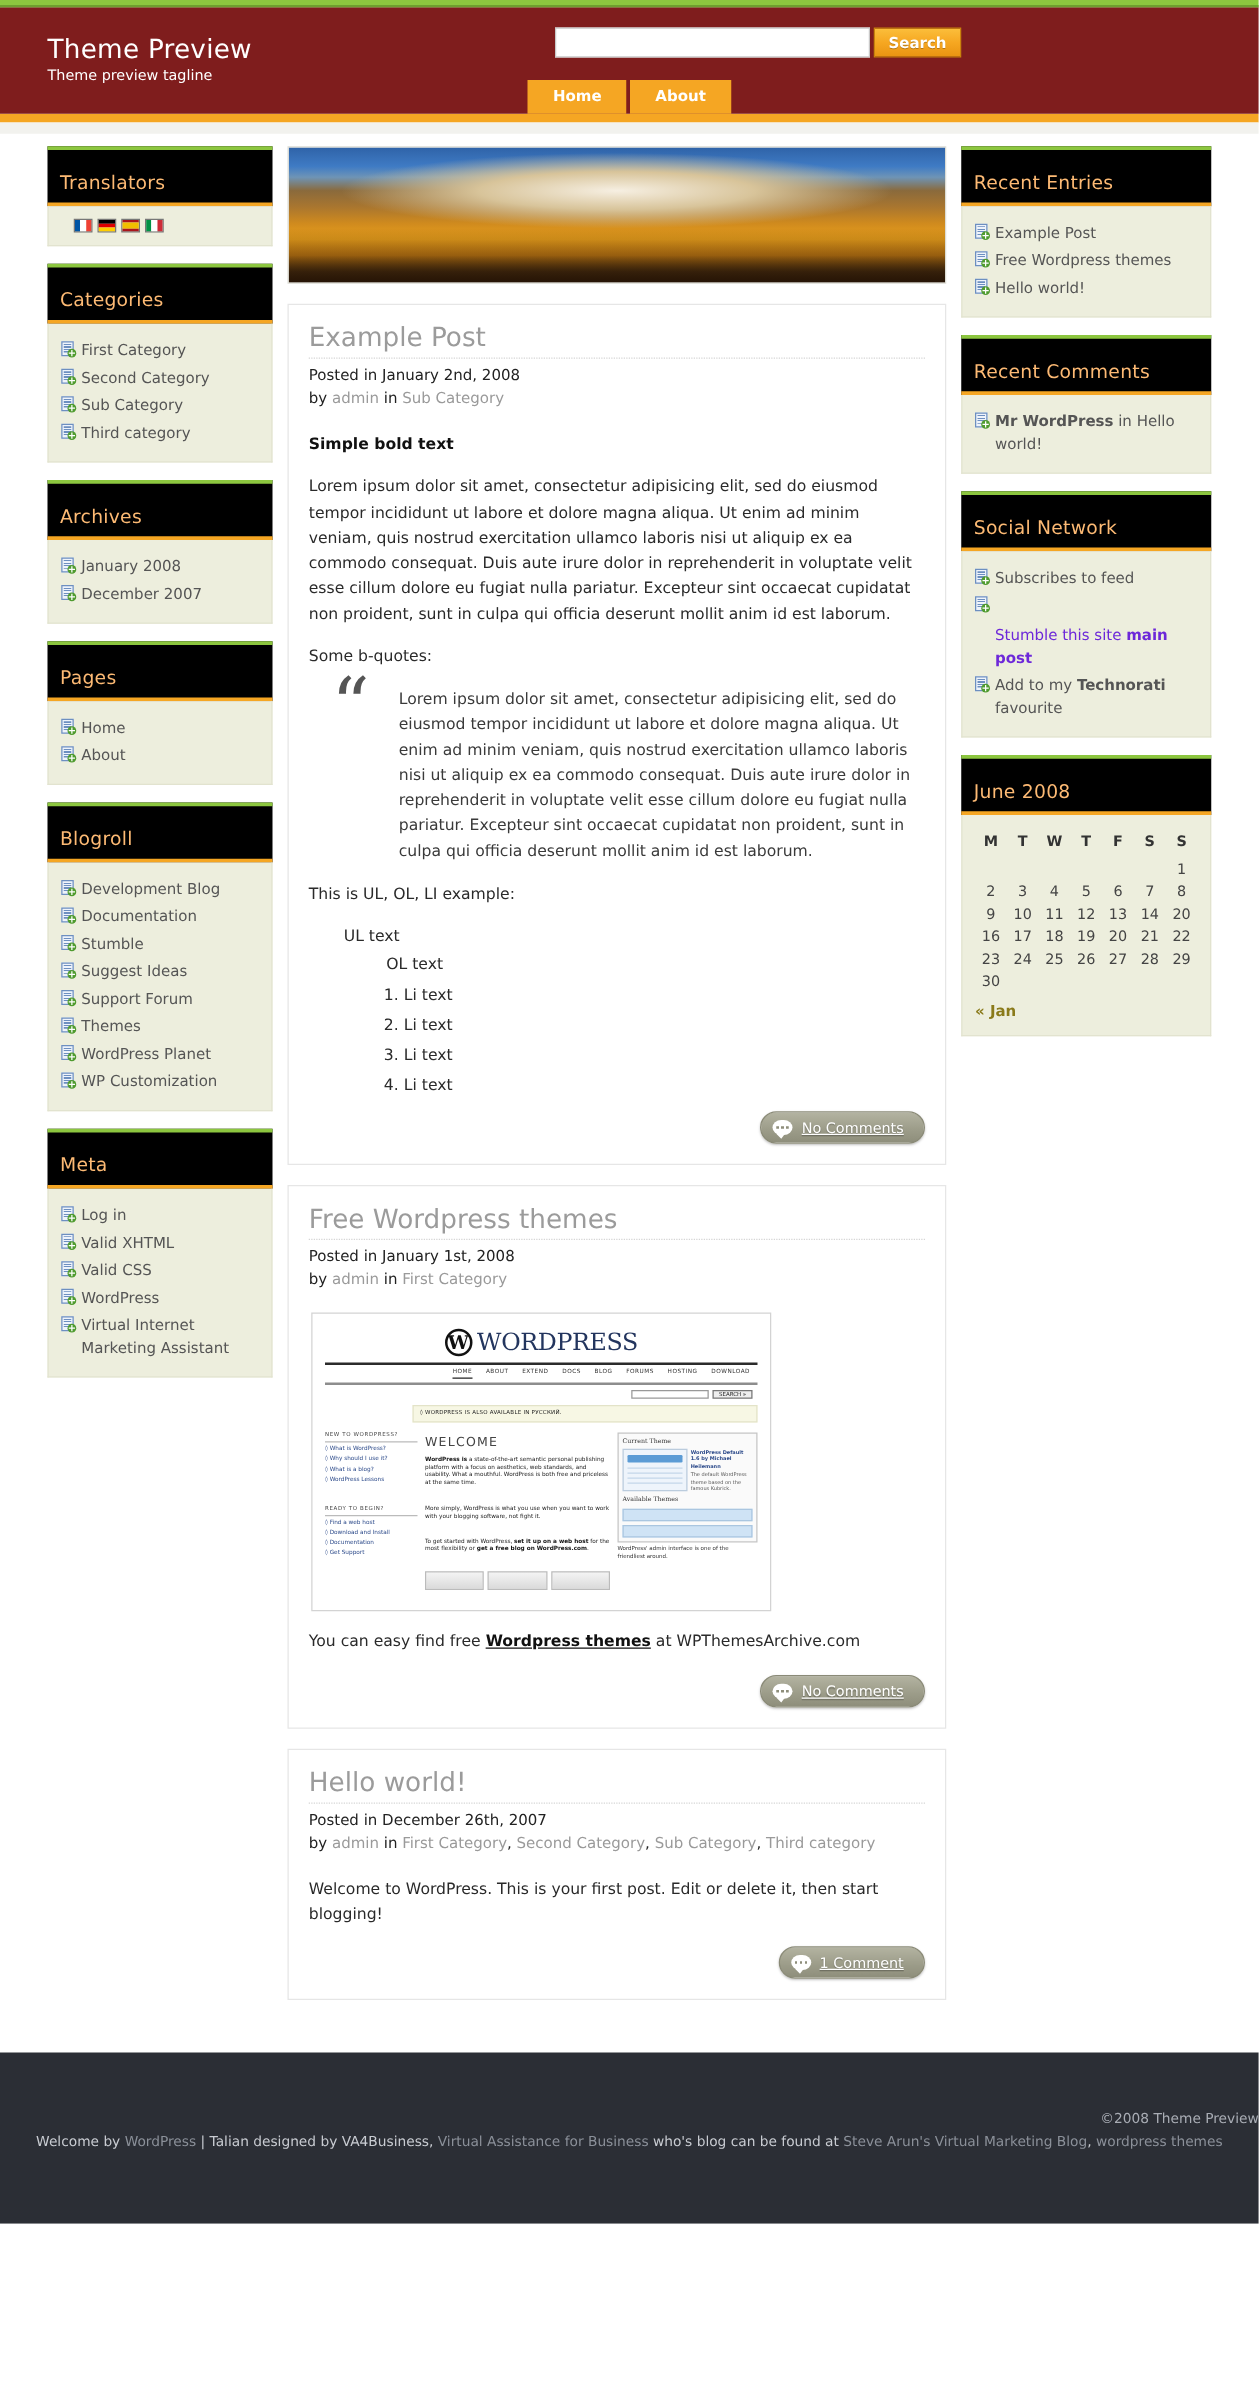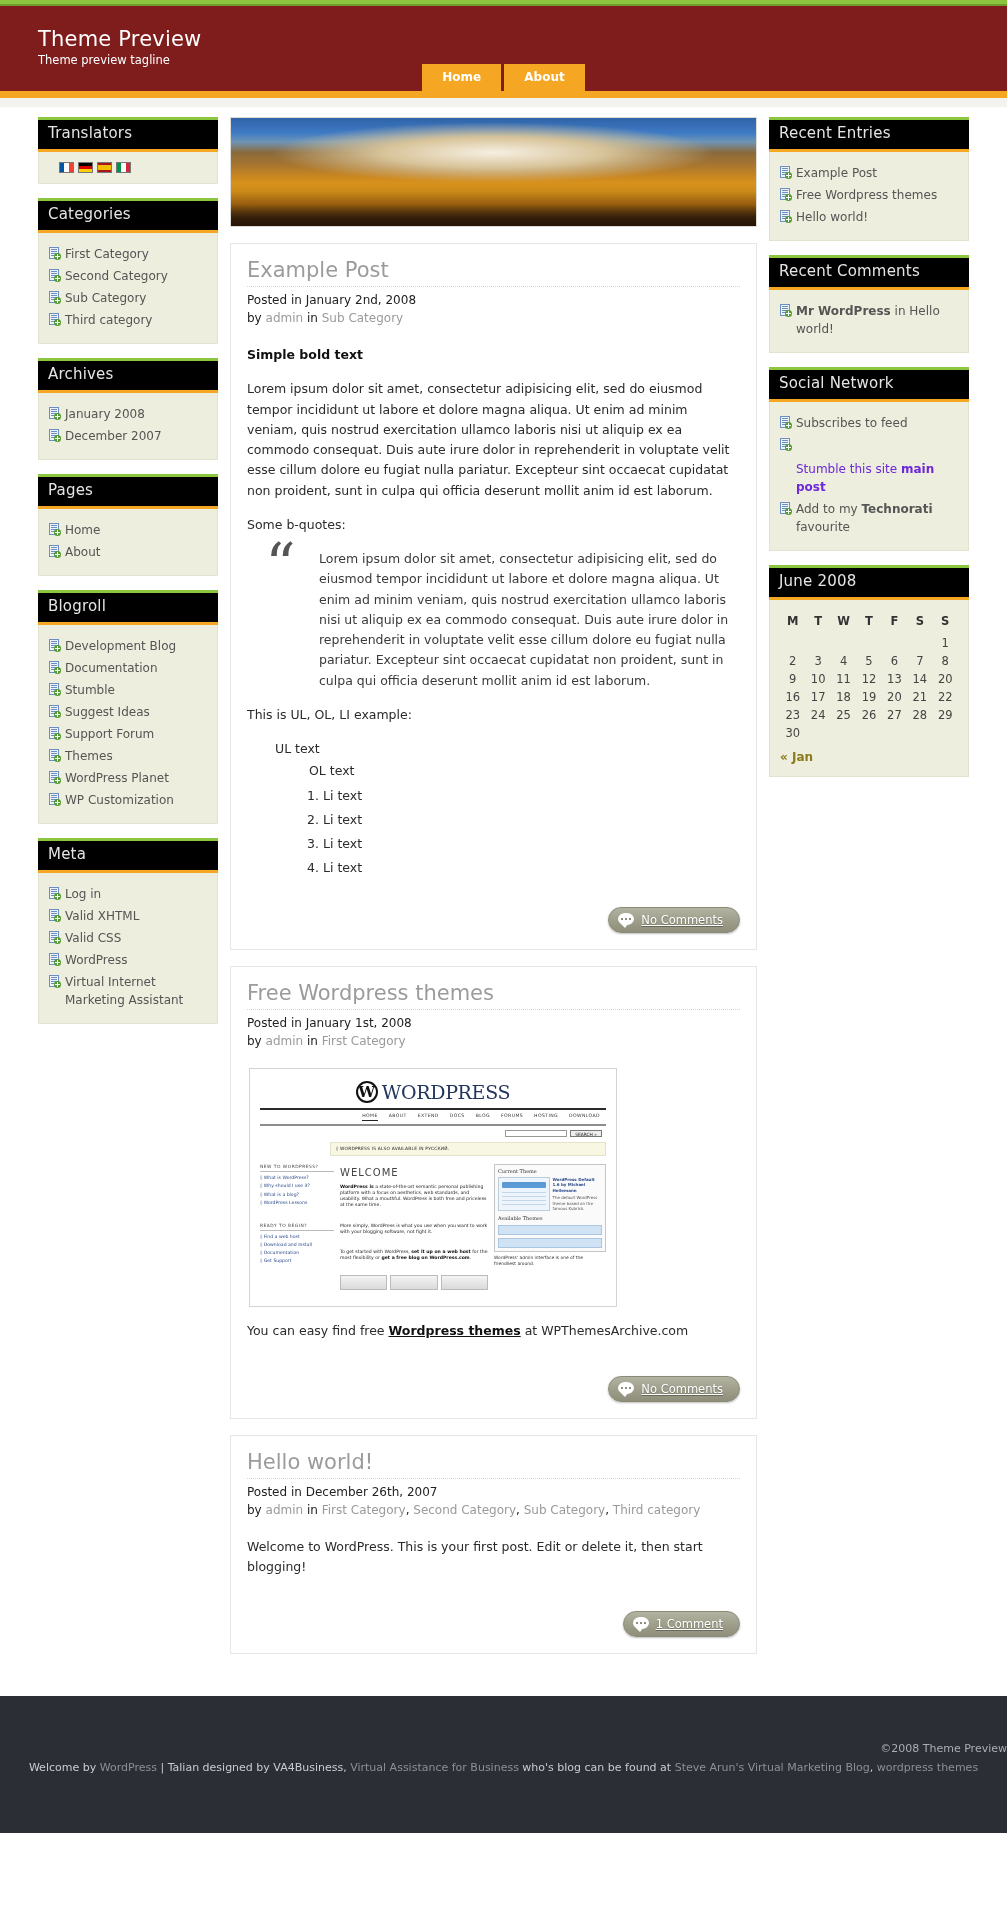--- a/index.html
+++ b/index.html
@@ -54,21 +54,21 @@
 
   
   #wrap { display:flex; align-items:flex-start; padding:0 38px 0 38px; gap:0; }
   #col-left  { width:180px; flex:0 0 180px; padding-top:10px; }
   #col-main  { flex:1 1 auto; padding:0 12px 0 12px; }
   #col-right { width:200px; flex:0 0 200px; padding-top:10px; }
 
   
   .widget { margin-bottom:14px; }
   .widget-head {
-    background:#000; color:#e5e5e5; font-size:15px; padding:4px 10px 7px;
+    background:#000; color:#fdba74; font-size:15px; padding:17px 10px 7px;
     border-top:3px solid #8cc63f; border-bottom:3px solid #f5a623;
     letter-spacing:.2px;
   }
   .widget-body {
     background:#edeedd; padding:10px 10px 12px 10px;
     border:1px solid #e2e3cf; border-top:none;
   }
   .widget-body ul { list-style:none; margin:0; padding:0; }
   .widget-body li { padding:2px 0 2px 0; line-height:1.5; }
   .widget-body a { color:#555; text-decoration:none; font-size:12px; }
@@ -128,22 +128,22 @@
     content:"\201C"; position:absolute; left:0; top:-14px;
     font-family:"DejaVu Serif", serif; font-size:60px; color:#555; line-height:1;
   }
   .list-demo { margin:0 0 6px 28px; }
   .list-demo .ul-text { margin:0 0 2px 0; }
   .list-demo .ol-text { margin:0 0 2px 34px; }
   .list-demo ol { margin:0; padding-left:48px; }
   .list-demo ol li { padding:2px 0; }
 
   .comment-btn {
-    float:right; margin-top:20px;
-    display:inline-flex; align-items:flex-start; gap:7px;
+    float:right; margin-top:2px;
+    display:inline-flex; align-items:center; gap:7px;
     background:linear-gradient(to bottom,#b3b3a1 0%,#9d9d8a 55%,#8e8e7b 100%);
     border:1px solid #8a8a77; border-radius:14px;
     padding:5px 16px 5px 9px; color:#fff; font-size:11.5px;
     text-shadow:0 1px 1px rgba(0,0,0,.3);
     box-shadow:0 1px 2px rgba(0,0,0,.25);
   }
   .bubble-icon {
     width:16px; height:12px; background:#fff; border-radius:7px/6px;
     position:relative; display:inline-block;
   }
@@ -216,20 +216,24 @@
 <body>
 
 <div id="topbar"></div>
 
 <div id="header">
   <div id="brand">
     <h1 id="site-title">Theme Preview</h1>
     <div id="site-tagline">Theme preview tagline</div>
   </div>
 
+  <div id="searchbox">
+    <input id="search-input" type="text" placeholder="" style="">
+    <button id="search-button">Search</button>
+  </div>
 
   <nav id="nav">
     <ul>
       <li>
           <a href="#">Home</a>
         </li>
       <li>
           <a href="#">About</a>
         </li>
     </ul>

